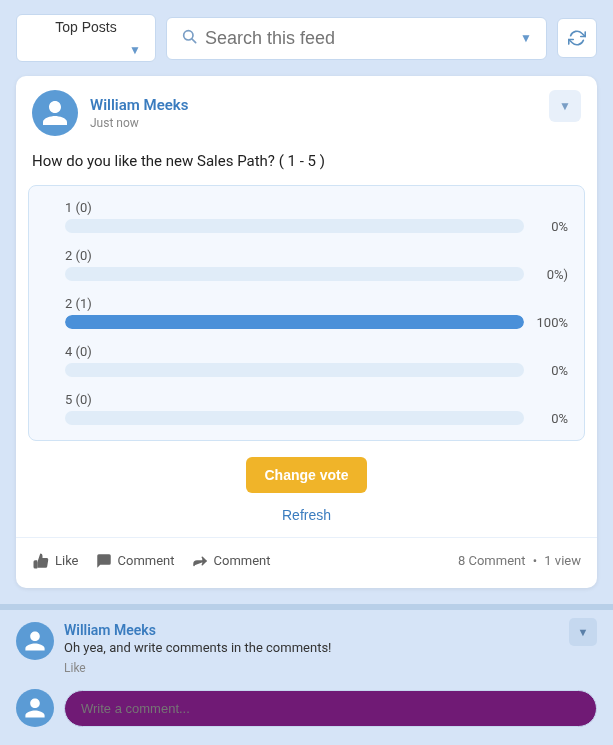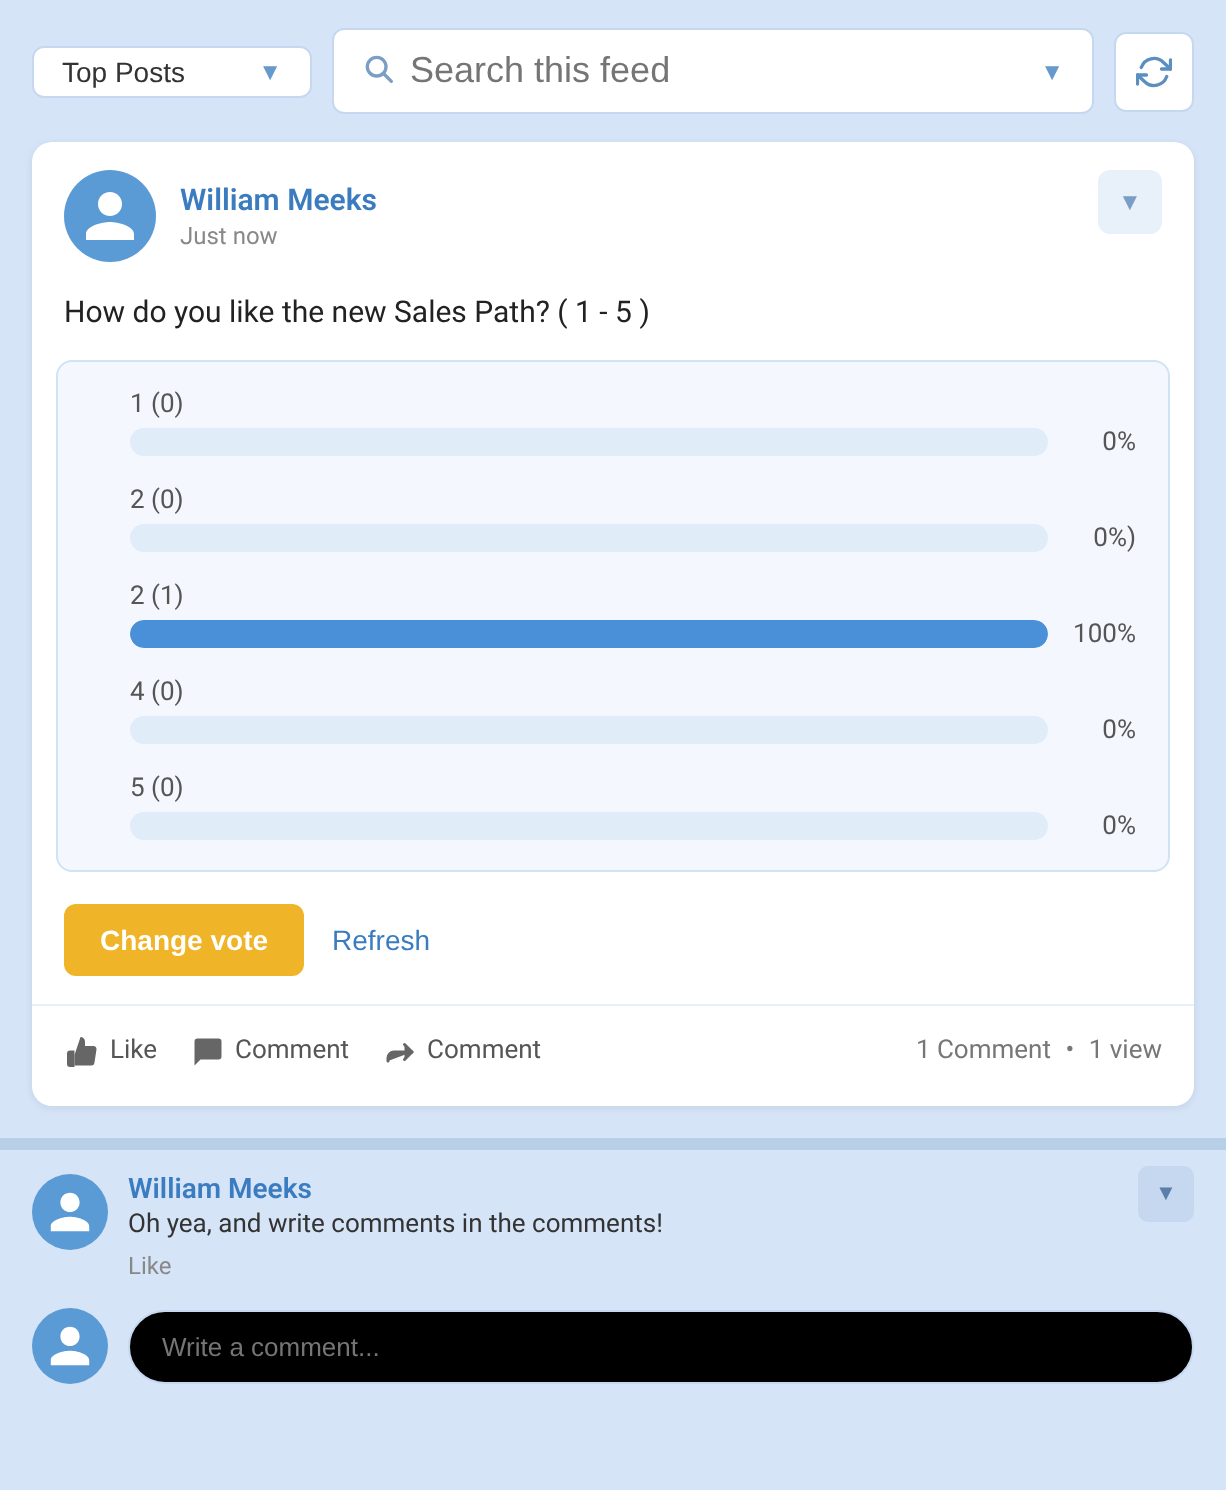--- a/index.html
+++ b/index.html
@@ -25,20 +25,21 @@
       border: 1px solid #c5d8ef;
       border-radius: 6px;
       padding: 4px 14px;
       display: flex;
       align-items: center;
       gap: 8px;
       cursor: pointer;
       font-size: 14px;
       color: #333;
       min-width: 140px;
+      flex-direction: column;
     }
     .dropdown-btn .chevron {
       margin-left: auto;
       color: #6699cc;
       font-size: 12px;
     }
 
     .search-bar {
       background: #fff;
       border: 1px solid #c5d8ef;
@@ -206,20 +207,21 @@
       min-width: 36px;
       text-align: right;
     }
 
     
     .poll-actions {
       display: flex;
       align-items: center;
       gap: 14px;
       padding: 16px 16px 10px;
+      flex-direction: column;
     }
 
     .change-vote-btn {
       background: #f0b429;
       border: none;
       border-radius: 6px;
       padding: 10px 18px;
       font-size: 14px;
       font-weight: 600;
       color: #fff;
@@ -368,21 +370,21 @@
       flex-shrink: 0;
     }
     .comment-input-avatar svg {
       width: 24px;
       height: 24px;
       fill: #fff;
     }
 
     .comment-input-field {
       flex: 1;
-      background: #000000;
+      background: #701a75;
       border: 1px solid #c5d8ef;
       border-radius: 20px;
       padding: 10px 16px;
       font-size: 13px;
       color: #999;
       outline: none;
     }
   </style>
 </head>
 <body>
@@ -507,21 +509,21 @@
         <span>Comment</span>
       </div>
       <div class="footer-action">
         <svg viewBox="0 0 24 24" fill="none" stroke="#666" stroke-width="2" stroke-linecap="round" stroke-linejoin="round">
             <polyline points="15 17 20 12 15 7"></polyline>
             <path d="M4 18v-2a4 4 0 0 1 4-4h12"></path>
           </svg>
         <span>Comment</span>
       </div>
       <div class="footer-stats">
-        <span>1 Comment</span>
+        <span>8 Comment</span>
         <span class="dot">•</span>
         <span>1 view</span>
       </div>
     </div>
 
   </div>
 </div>
 
 <div class="section-divider"></div>
 

